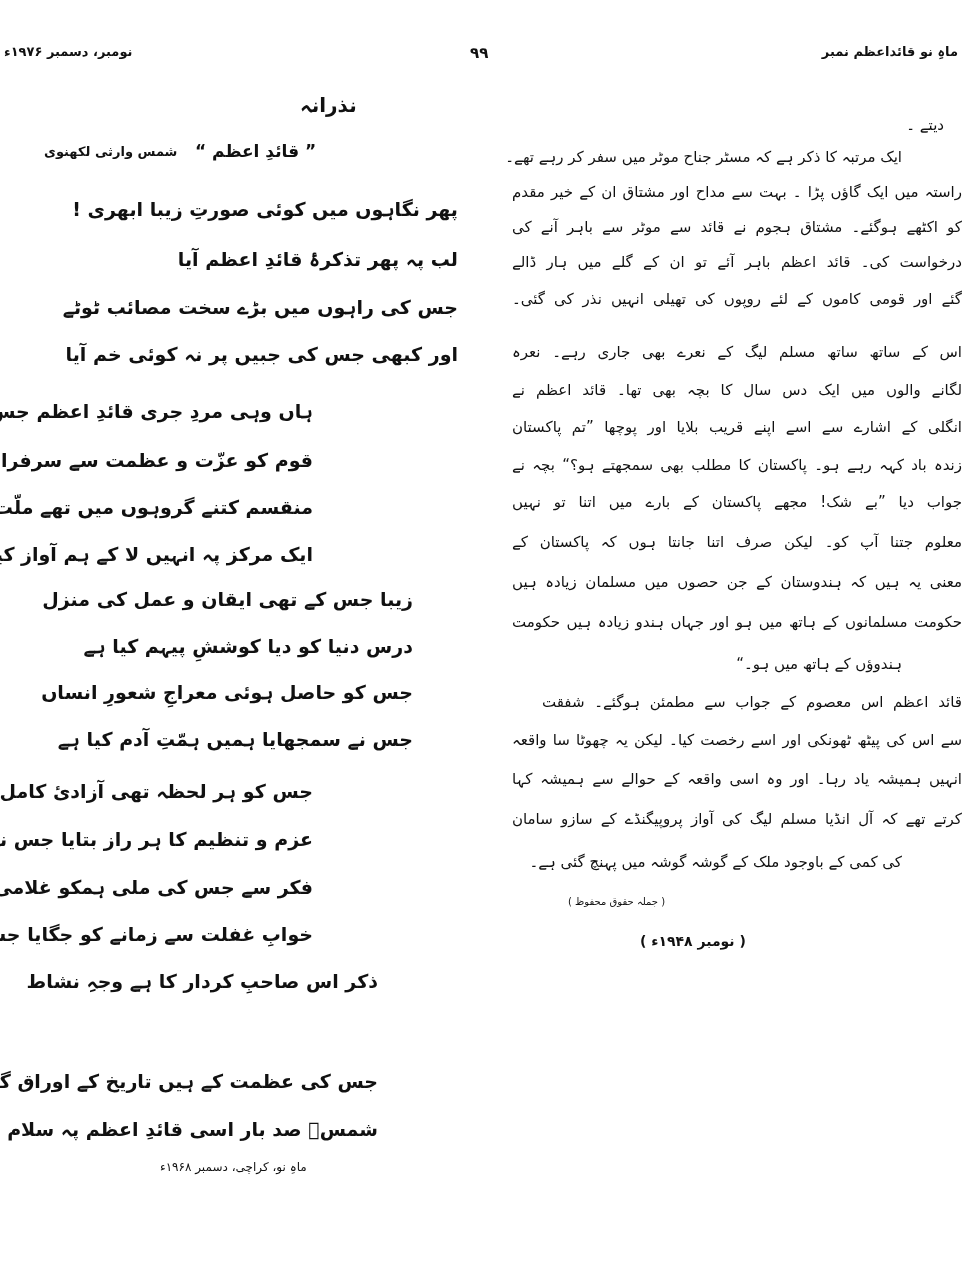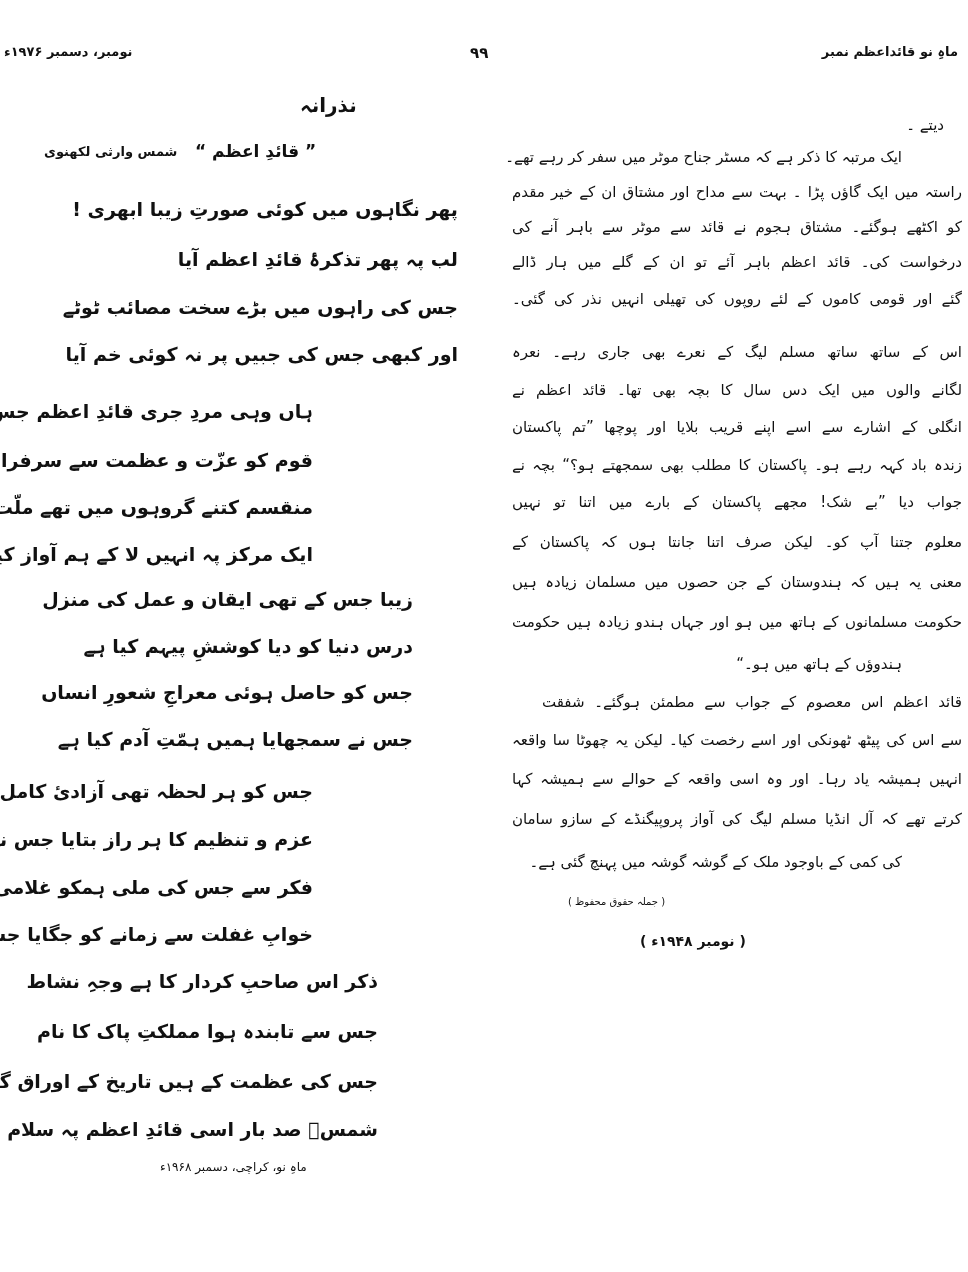--- a/index.html
+++ b/index.html
@@ -54,21 +54,20 @@
   <div class="poem-line" style="top:545px; right:655px;">ایک مرکز پہ انہیں لا کے ہم آواز کیا</div>
   <div class="poem-line" style="top:590px; right:555px;">زیبا جس کے تھی ایقان و عمل کی منزل</div>
   <div class="poem-line" style="top:637px; right:555px;">درس دنیا کو دیا کوششِ پیہم کیا ہے</div>
   <div class="poem-line" style="top:683px; right:555px;">جس کو حاصل ہوئی معراجِ شعورِ انساں</div>
   <div class="poem-line" style="top:730px; right:555px;">جس نے سمجھایا ہمیں ہمّتِ آدم کیا ہے</div>
   <div class="poem-line" style="top:782px; right:655px;">جس کو ہر لحظہ تھی آزادیٔ کامل کی طلب</div>
   <div class="poem-line" style="top:830px; right:655px;">عزم و تنظیم کا ہر راز بتایا جس نے</div>
   <div class="poem-line" style="top:878px; right:655px;">فکر سے جس کی ملی ہمکو غلامی سے نجات</div>
   <div class="poem-line" style="top:925px; right:655px;">خوابِ غفلت سے زمانے کو جگایا جس نے</div>
   <div class="poem-line" style="top:972px; right:590px;margin-left:36px;">ذکر اس صاحبِ کردار کا ہے وجہِ نشاط</div>
-  <div class="poem-line" style="top:1022px; right:590px;">جس سے تابندہ ہوا مملکتِ پاک کا نام</div>
   <div class="poem-line" style="top:1072px; right:590px;">جس کی عظمت کے ہیں تاریخ کے اوراق گواہ</div>
   <div class="poem-line" style="top:1120px; right:590px;">شمسؔ صد بار اسی قائدِ اعظم پہ سلام</div>
   <div class="poem-credit">ماہِ نو، کراچی، دسمبر ۱۹۶۸ء</div>
 
   <div class="prose-tail" style="top:116px; right:24px;">دیتے ۔</div>
   <div class="prose-line indent" style="top:150px; right:66px; width:400px; text-align-last:right;">ایک مرتبہ کا ذکر ہے کہ مسٹر جناح موٹر میں سفر کر رہے تھے۔</div>
   <div class="prose-line" style="top:185px; right:6px;">راستہ میں ایک گاؤں پڑا ۔ بہت سے مداح اور مشتاق ان کے خیر مقدم</div>
   <div class="prose-line" style="top:220px; right:6px;">کو اکٹھے ہوگئے۔ مشتاق ہجوم نے قائد سے موٹر سے باہر آنے کی</div>
   <div class="prose-line" style="top:255px; right:6px;">درخواست کی۔ قائد اعظم باہر آئے تو ان کے گلے میں ہار ڈالے</div>
   <div class="prose-line" style="top:292px; right:6px;">گئے اور قومی کاموں کے لئے روپوں کی تھیلی انہیں نذر کی گئی۔</div>

